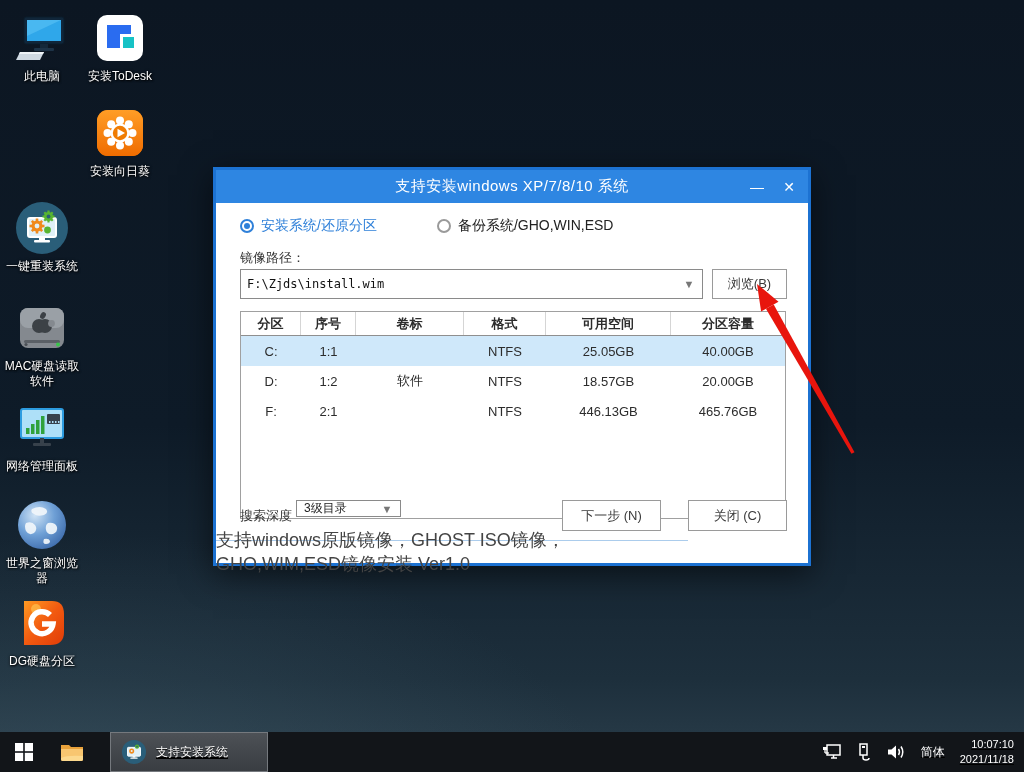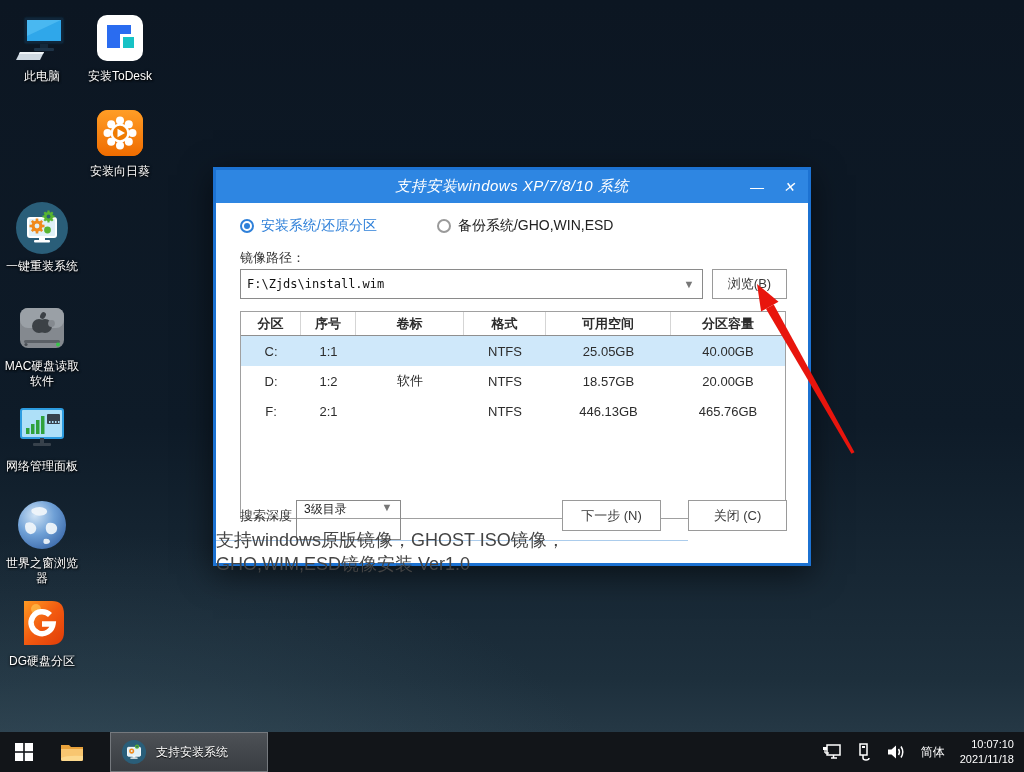--- a/index.html
+++ b/index.html
@@ -14,21 +14,21 @@
   
   .dicon { position:absolute; width:76px; text-align:center; cursor:pointer; }
   .dicon .art { width:56px; height:56px; margin:0 auto; display:block; }
   .dicon .lbl { margin-top:3px; font-size:12px; color:#fff; line-height:1.25;
     text-shadow:1px 1px 2px rgba(0,0,0,.95), 0 0 3px rgba(0,0,0,.8); }
 
   
   .dialog { position:absolute; left:213px; top:167px; width:598px; height:399px;
     background:#fff; border:3px solid #1c72d2; box-shadow:0 8px 30px rgba(0,0,0,.55); }
   .titlebar { position:relative; height:33px; background:#2e86e2; display:flex;
-    align-items:center; justify-content:center;font-style:italic; }
+    align-items:center; justify-content:center; }
   .titlebar .ttl { color:#fff; font-size:15px; letter-spacing:.5px; }
   .winbtn { position:absolute; top:0; width:26px; height:33px; color:#fff;
     display:flex; align-items:center; justify-content:center; font-size:14px; cursor:pointer; }
   .winbtn.min { right:38px; }
   .winbtn.cls { right:6px; }
   .dbody { position:relative; width:592px; height:360px; background:#fff; font-size:13px; color:#222; }
 
   .radio-row { position:absolute; top:14px; left:24px; display:flex; gap:60px; }
   .radio { display:flex; align-items:center; gap:7px; cursor:pointer; }
   .rdot { width:14px; height:14px; border-radius:50%; border:2px solid #9a9a9a; background:#fff; position:relative; }
@@ -53,36 +53,36 @@
     border:1px solid #a0a0a0; background:#fff; overflow:hidden; }
   .trow { display:flex; height:30px; align-items:center; }
   .trow.head { height:24px; border-bottom:1px solid #8f8f8f; font-weight:bold; }
   .trow.head .tc { border-right:1px solid #d5d5d5; height:100%; display:flex; align-items:center; justify-content:center; }
   .trow.head .tc:last-child { border-right:none;font-family:Liberation Mono, monospace; }
   .trow.sel { background:#cfe8fa; }
   .tc { text-align:center; font-size:13px; color:#2c2c2c; display:flex; align-items:center; justify-content:center; }
   .c1{width:60px;} .c2{width:55px;} .c3{width:108px;} .c4{width:82px;} .c5{width:125px;} .c6{width:114px;}
 
   .depthlbl { position:absolute; left:24px; top:304px; font-size:13px; color:#333; }
-  .depth { position:absolute; left:80px; top:297px; width:105px; height:40px;
-    border:1px solid #8a8a8a; display:flex; align-items:flex-start; cursor:pointer; }
+  .depth { position:absolute; left:80px; top:297px; width:105px; height:17px;
+    border:1px solid #8a8a8a; display:flex; align-items:center; cursor:pointer; }
   .depth .dval { flex:1; padding-left:7px; font-size:12px; color:#222; }
   .btn.next { left:346px; top:297px; width:99px; height:31px; }
   .btn.close { left:472px; top:297px; width:99px; height:31px; }
 
   .dfooter { position:absolute; left:0; top:337px; width:472px; height:23px;
     border-top:1px solid #abccec; display:flex; align-items:center; justify-content:center;
     font-size:18px; color:#444; background:#fff; }
 
   
   .arrow-svg { position:absolute; left:0; top:0; width:1024px; height:772px; pointer-events:none; }
 
   
   .taskbar { position:absolute; left:0; top:732px; width:1024px; height:40px;
-    background:#121519; display:flex; align-items:stretch; }
+    background:#121519; display:flex; align-items:stretch;text-decoration:underline; }
   .tbtn { width:48px; display:flex; align-items:center; justify-content:center; cursor:pointer; }
   .appbtn { margin-left:14px; width:158px; display:flex; align-items:center; gap:9px;
     padding:0 10px; cursor:pointer; background:linear-gradient(#4d5156,#393d42);
     border:1px solid #75797e; }
   .appbtn .albl { color:#fff; font-size:12px; text-shadow:0 1px 1px #000; }
   .tray { margin-left:auto; display:flex; align-items:center; gap:15px; padding-right:10px; }
   .trayico { cursor:pointer; display:flex; align-items:center; }
   .lang { color:#fff; font-size:12px; cursor:pointer; }
   .clock { color:#fff; font-size:11px; line-height:1.35; text-align:right; cursor:pointer; }
 </style>

